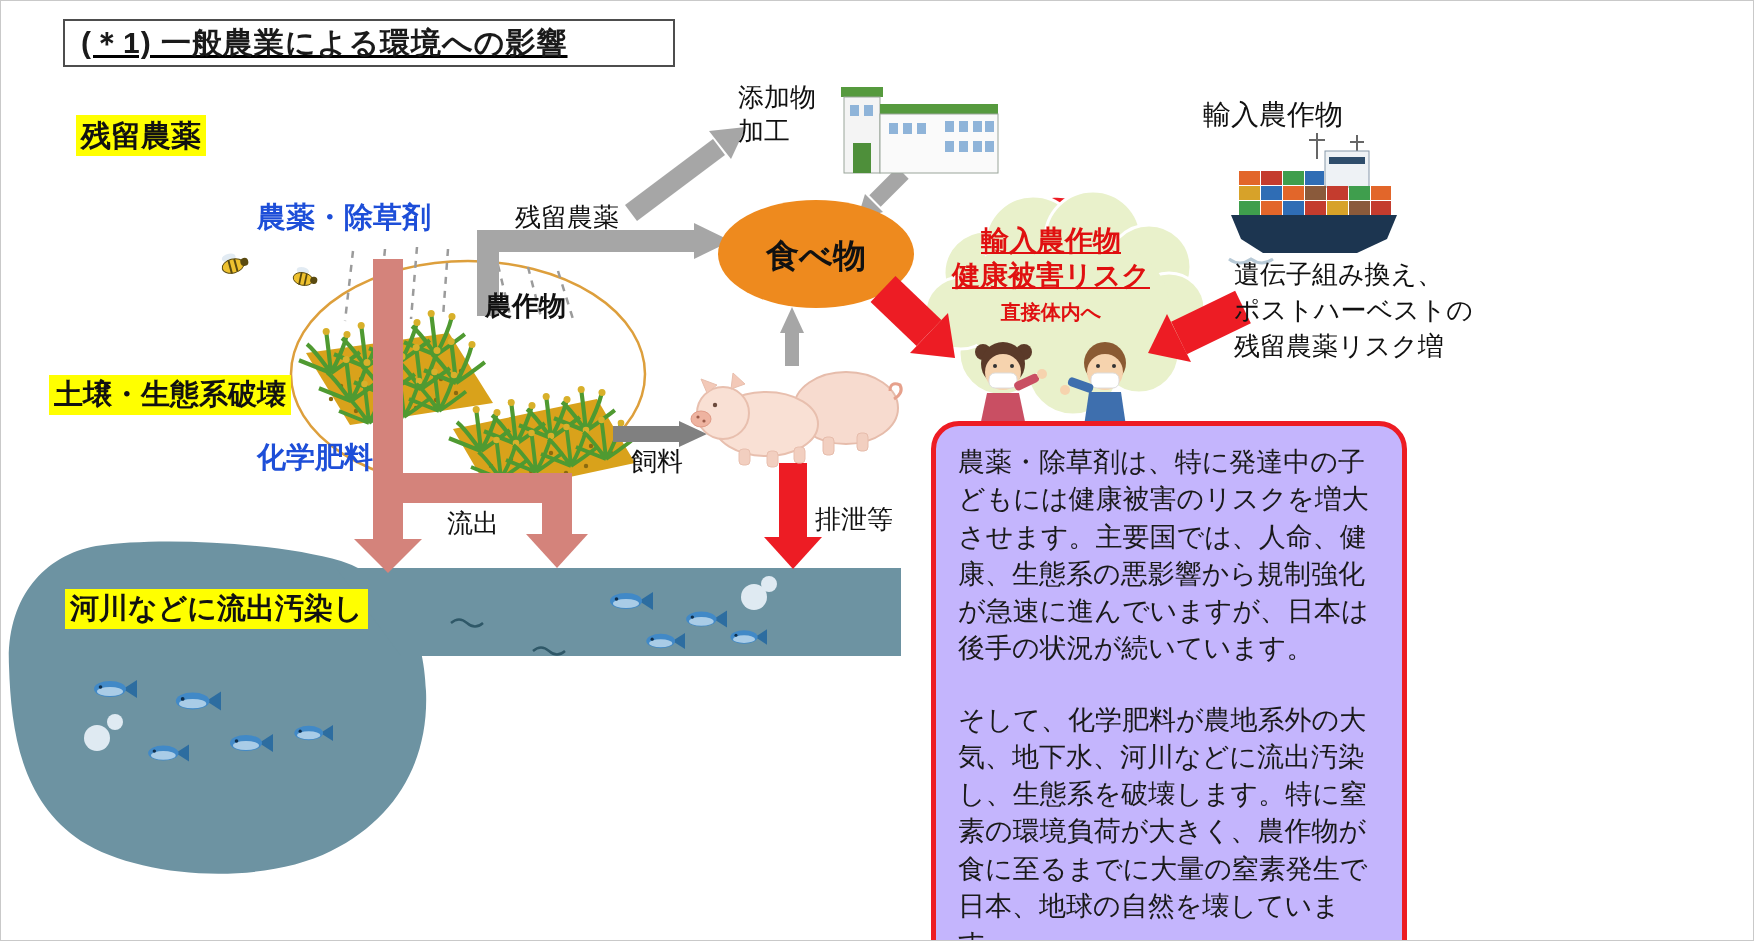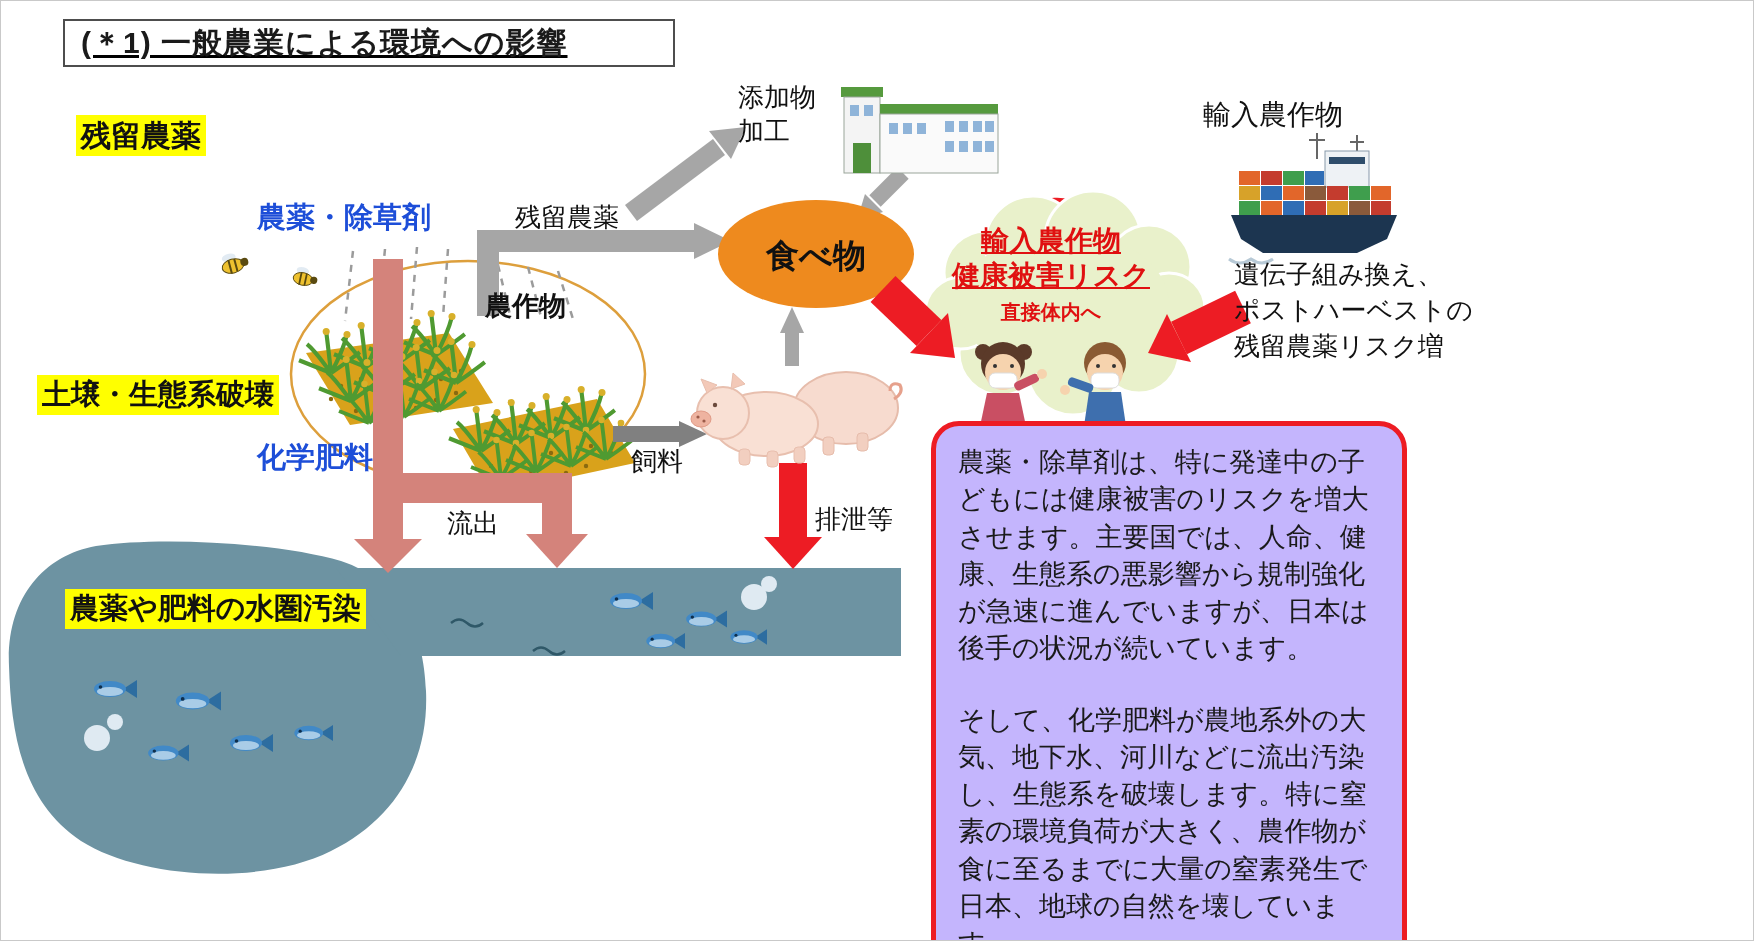--- a/index.html
+++ b/index.html
@@ -315,25 +315,25 @@
 加工</div>
 <div class="lbl" style="left:484px;top:288px;font-size:27px;font-weight:bold;">農作物</div>
 <div class="lbl" style="left:717px;top:234px;width:196px;text-align:center;font-size:33px;font-weight:bold;">食べ物</div>
 <div class="lbl" style="left:1202px;top:96px;font-size:28px;">輸入農作物</div>
 <div class="lbl" style="left:1233px;top:256px;font-size:26px;line-height:1.38;">遺伝子組み換え、
 ポストハーベストの
 残留農薬リスク増</div>
 <div class="lbl cloudtxt" style="left:938px;top:222px;width:224px;font-size:28px;text-decoration:underline;line-height:1.25;">輸入農作物
 健康被害リスク</div>
 <div class="lbl cloudtxt" style="left:938px;top:298px;width:224px;font-size:20px;">直接体内へ</div>
-<div class="lbl hl" style="left:36px;top:374px;font-size:29px;">土壌・生態系破壊</div>
+<div class="lbl hl" style="left:48px;top:374px;font-size:29px;">土壌・生態系破壊</div>
 <div class="lbl redtxt" style="left:256px;top:438px;font-size:29px;">化学肥料</div>
 <div class="lbl" style="left:630px;top:444px;font-size:26px;">飼料</div>
 <div class="lbl" style="left:446px;top:506px;font-size:26px;">流出</div>
 <div class="lbl" style="left:814px;top:502px;font-size:26px;">排泄等</div>
-<div class="lbl hl" style="left:64px;top:588px;font-size:29px;">農薬や肥料の水圏汚染</div>
+<div class="lbl hl" style="left:64px;top:588px;font-size:29px;">河川などに流出汚染し</div>
 
 <div class="notebox">
   <p>農薬・除草剤は、特に発達中の子どもには健康被害のリスクを増大させます。主要国では、人命、健康、生態系の悪影響から規制強化が急速に進んでいますが、日本は後手の状況が続いています。</p>
   <p>そして、化学肥料が農地系外の大気、地下水、河川などに流出汚染し、生態系を破壊します。特に窒素の環境負荷が大きく、農作物が食に至るまでに大量の窒素発生で日本、地球の自然を壊しています。</p>
 </div>
 
 </div>
 
 </body></html>

